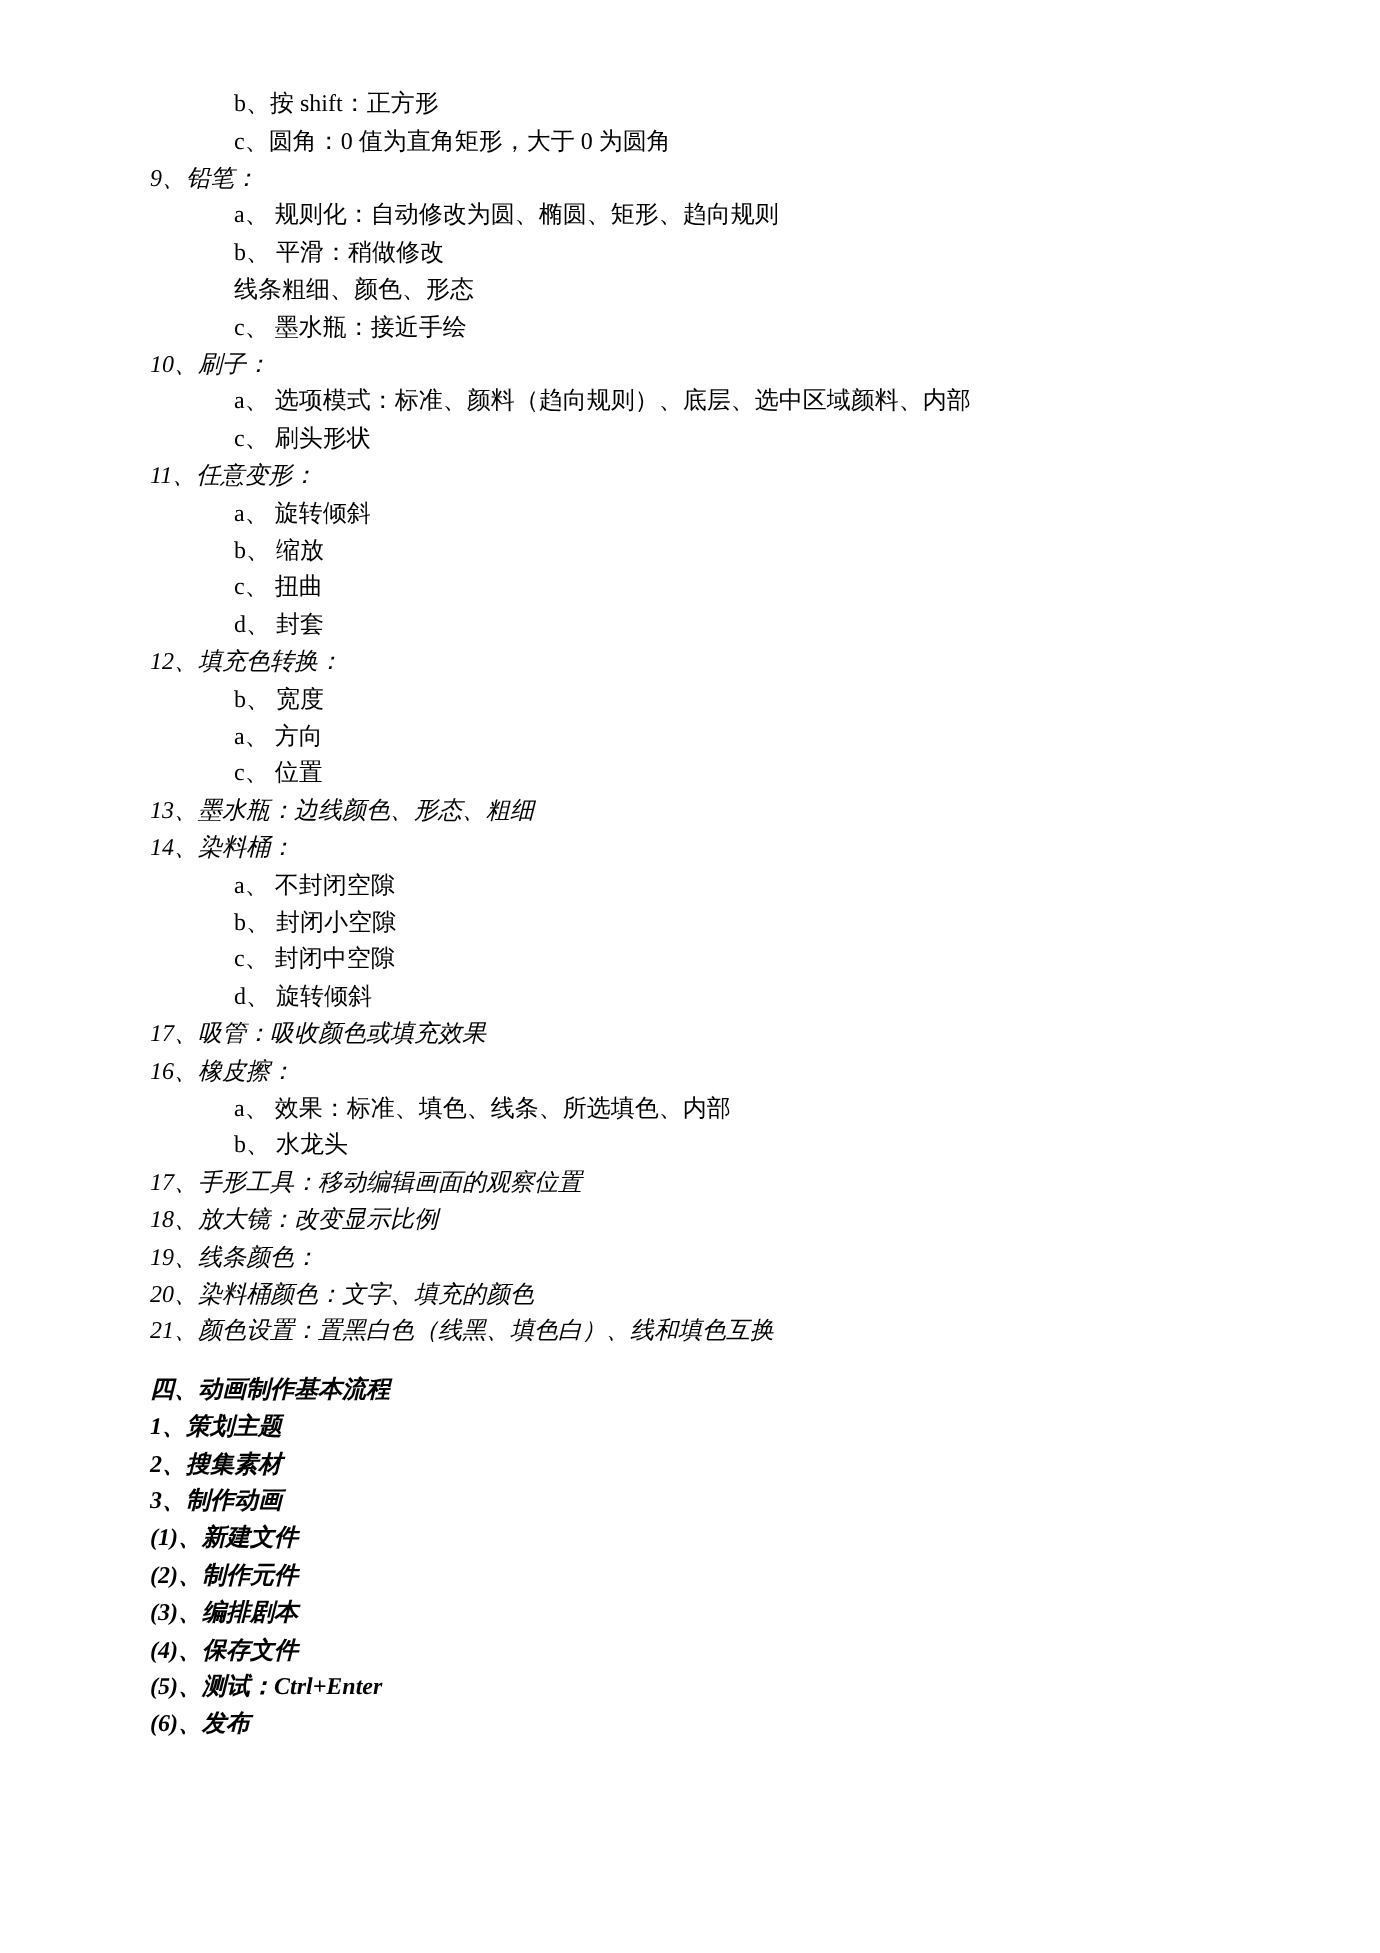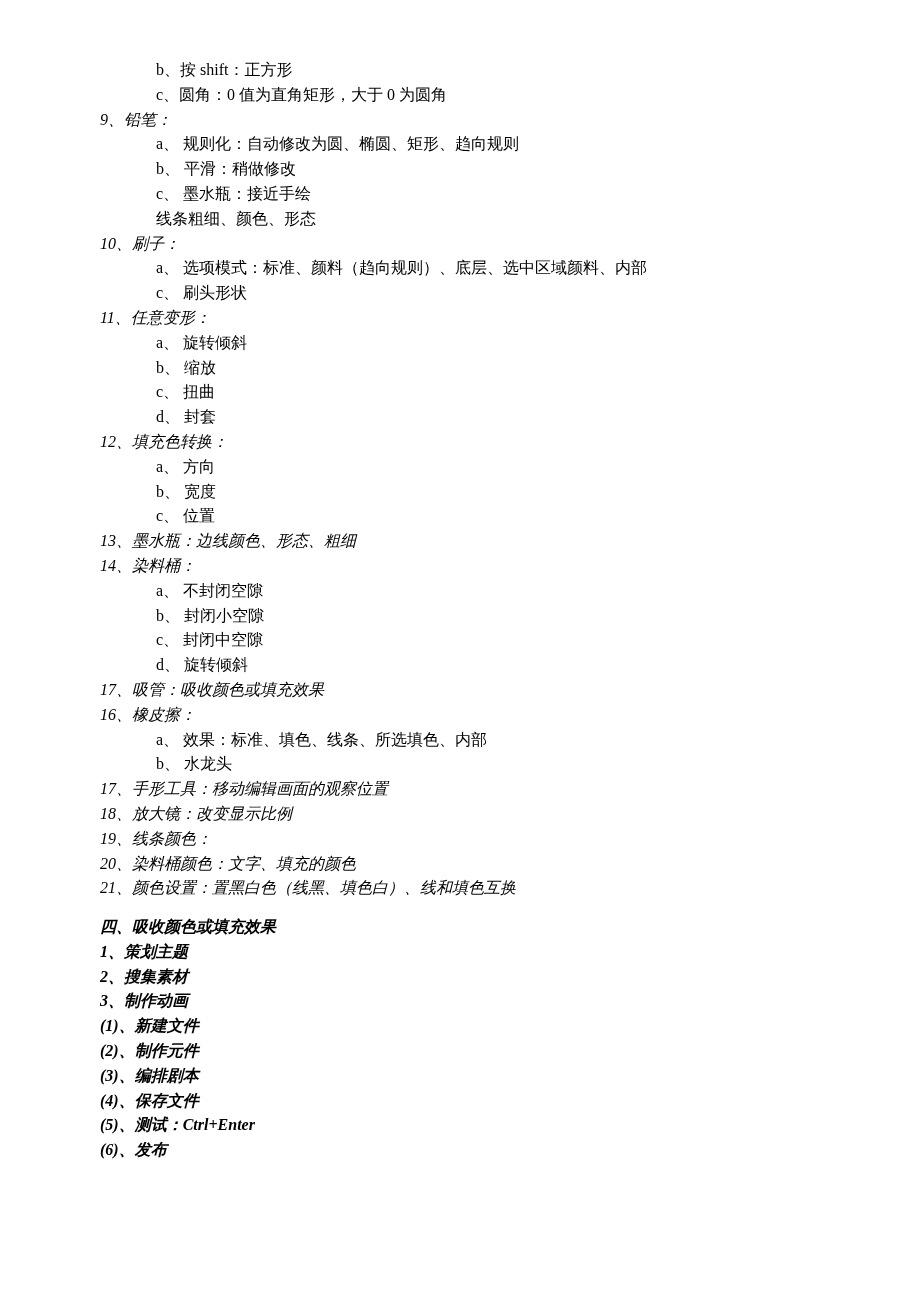--- a/index.html
+++ b/index.html
@@ -25,51 +25,51 @@
 </style>
 </head>
 <body>
 
 <div class="page" id="page">
     <div class="line l1">b、按 shift：正方形</div>
     <div class="line l1">c、圆角：0 值为直角矩形，大于 0 为圆角</div>
     <div class="line l0">9、铅笔：</div>
     <div class="line l1">a、 规则化：自动修改为圆、椭圆、矩形、趋向规则</div>
     <div class="line l1">b、 平滑：稍做修改</div>
+    <div class="line l1">线条粗细、颜色、形态</div>
     <div class="line l1">c、 墨水瓶：接近手绘</div>
-    <div class="line l1">线条粗细、颜色、形态</div>
     <div class="line l0">10、刷子：</div>
     <div class="line l1">a、 选项模式：标准、颜料（趋向规则）、底层、选中区域颜料、内部</div>
     <div class="line l1">c、 刷头形状</div>
     <div class="line l0">11、任意变形：</div>
     <div class="line l1">a、 旋转倾斜</div>
     <div class="line l1">b、 缩放</div>
     <div class="line l1">c、 扭曲</div>
     <div class="line l1">d、 封套</div>
     <div class="line l0">12、填充色转换：</div>
+    <div class="line l1">b、 宽度</div>
     <div class="line l1">a、 方向</div>
-    <div class="line l1">b、 宽度</div>
     <div class="line l1">c、 位置</div>
     <div class="line l0">13、墨水瓶：边线颜色、形态、粗细</div>
     <div class="line l0">14、染料桶：</div>
     <div class="line l1">a、 不封闭空隙</div>
     <div class="line l1">b、 封闭小空隙</div>
     <div class="line l1">c、 封闭中空隙</div>
     <div class="line l1">d、 旋转倾斜</div>
     <div class="line l0">17、吸管：吸收颜色或填充效果</div>
     <div class="line l0">16、橡皮擦：</div>
     <div class="line l1">a、 效果：标准、填色、线条、所选填色、内部</div>
     <div class="line l1">b、 水龙头</div>
     <div class="line l0">17、手形工具：移动编辑画面的观察位置</div>
     <div class="line l0">18、放大镜：改变显示比例</div>
     <div class="line l0">19、线条颜色：</div>
     <div class="line l0">20、染料桶颜色：文字、填充的颜色</div>
     <div class="line l0">21、颜色设置：置黑白色（线黑、填色白）、线和填色互换</div>
     <div class="line section-break"></div>
-    <div class="line l0 bold">四、吸收颜色或填充效果</div>
+    <div class="line l0 bold">四、动画制作基本流程</div>
     <div class="line l0 bold">1、策划主题</div>
     <div class="line l0 bold">2、搜集素材</div>
     <div class="line l0 bold">3、制作动画</div>
     <div class="line l0 bold">(1)、新建文件</div>
     <div class="line l0 bold">(2)、制作元件</div>
     <div class="line l0 bold">(3)、编排剧本</div>
     <div class="line l0 bold">(4)、保存文件</div>
     <div class="line l0 bold">(5)、测试：Ctrl+Enter</div>
     <div class="line l0 bold">(6)、发布</div>
   </div>

